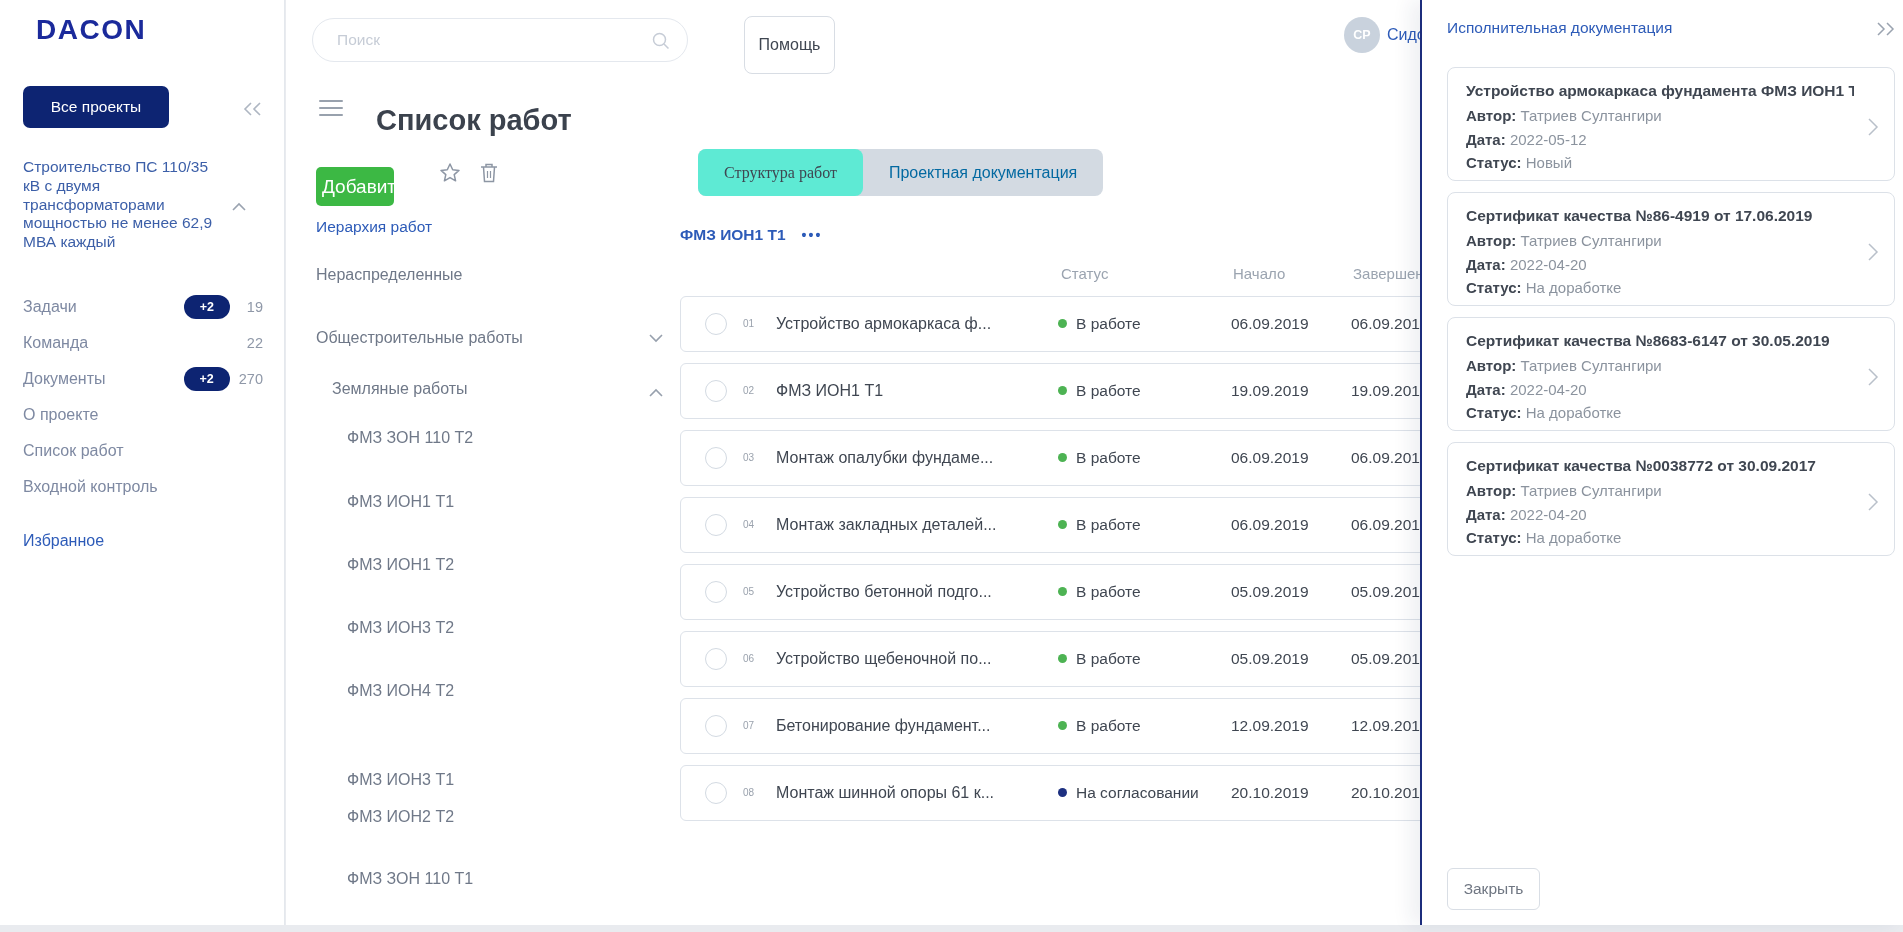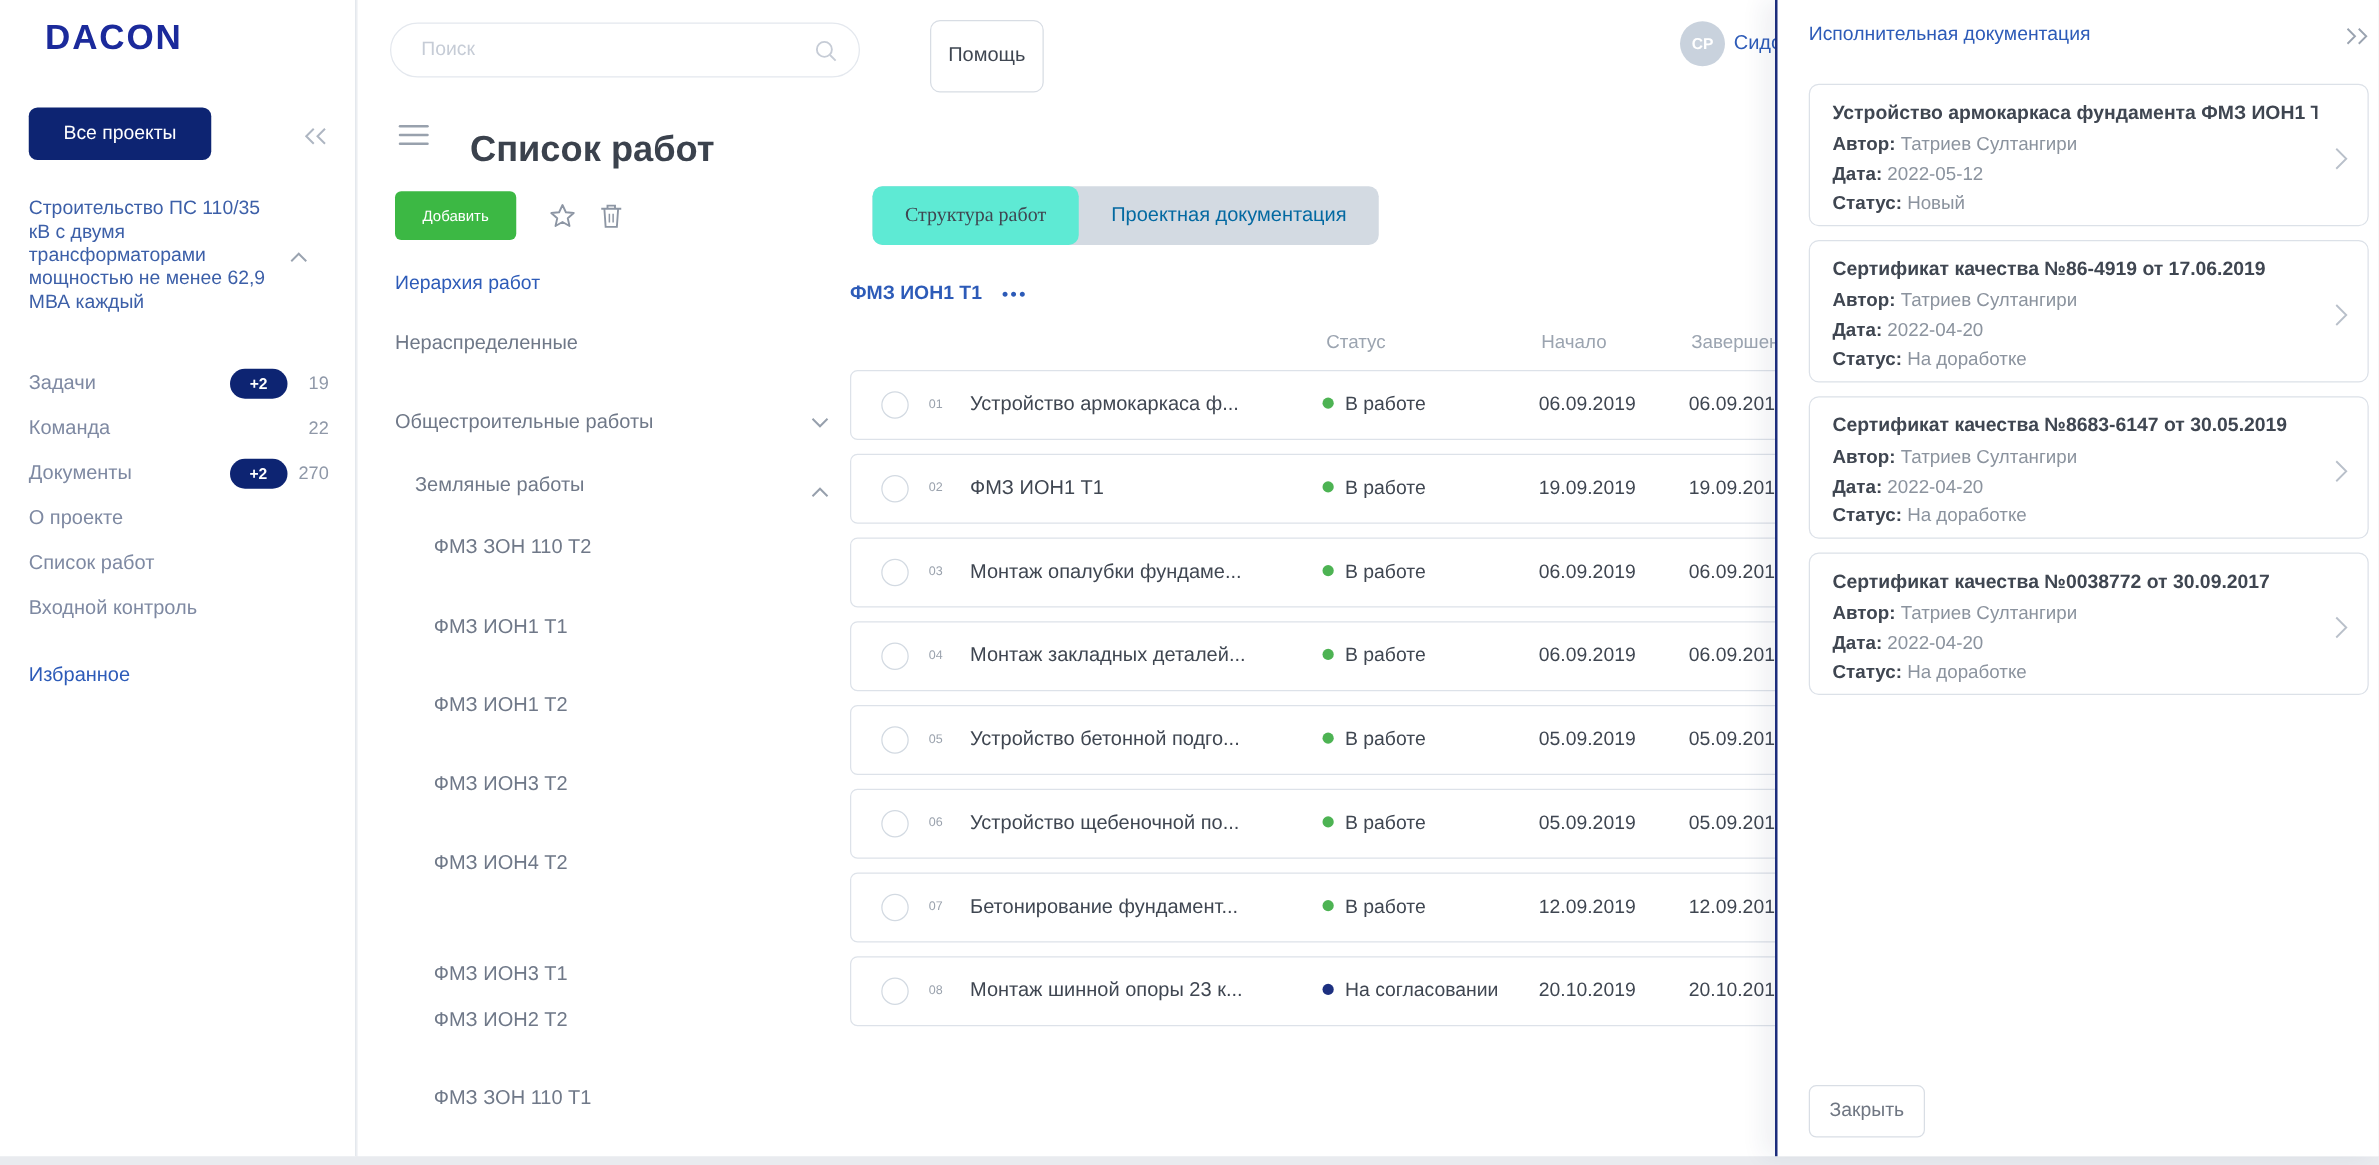--- a/index.html
+++ b/index.html
@@ -32,22 +32,22 @@
   .help-btn{position:absolute;left:436px;top:16px;width:91px;height:58px;background:#fff;border:1px solid #d8dde4;
     border-radius:8px;font-size:16px;font-family:inherit;color:#3f4651;cursor:pointer;margin-left:22px;}
   .avatar{position:absolute;left:1058px;top:17px;width:36px;height:36px;border-radius:50%;background:#c9d2dd;color:#fff;
     font-size:12.5px;font-weight:700;display:flex;align-items:center;justify-content:center;}
   .user-name{position:absolute;left:1101px;top:26px;font-size:16px;color:#2d5bb8;white-space:nowrap;cursor:pointer;}
 
   .hamburger{position:absolute;left:33px;top:100px;width:24px;height:16px;display:flex;flex-direction:column;justify-content:space-between;cursor:pointer;}
   .hamburger i{display:block;height:2px;background:#98a1ad;border-radius:1px;}
   .page-title{position:absolute;left:90px;top:85px;font-size:29px;font-weight:700;color:#3b424d;}
 
-  .add-btn{position:absolute;left:30px;top:153px;width:97px;height:39px;background:#3cb844;border:none;border-radius:5px;
-    color:#fff;font-size:12px;font-family:inherit;cursor:pointer;}
+  .add-btn{position:absolute;left:30px;top:167px;width:78px;height:39px;background:#3cb844;border:none;border-radius:5px;
+    color:#fff;font-size:19px;font-family:inherit;cursor:pointer;}
   .star-ic{position:absolute;left:152px;top:161px;color:#8d96a4;cursor:pointer;}
   .trash-ic{position:absolute;left:192px;top:161px;color:#8d96a4;cursor:pointer;}
 
   .tabs{position:absolute;left:412px;top:149px;height:47px;display:flex;background:#d3dae2;border-radius:8px;}
   .tab{display:flex;align-items:center;padding:0 26px;font-size:16px;color:#0369a1;border-radius:8px;cursor:pointer;white-space:nowrap;}
   .tab.active{background:#5eead4;color:#3f4651;font-family:Liberation Serif, serif;}
 
   .hier-title{position:absolute;left:30px;top:218px;font-size:15.5px;color:#2d5bb8;}
   .tree-item{position:absolute;height:22px;display:flex;align-items:center;cursor:pointer;}
   .tree-label{font-size:16px;color:#6f7888;white-space:nowrap;}
@@ -299,21 +299,21 @@
     <span class="row-circle"></span>
     <span class="row-num">07</span>
     <span class="row-title">Бетонирование фундамент...</span>
     <span class="row-status"><i class="dot" style="background: rgb(77, 179, 83);"></i><span class="st">В работе</span></span>
     <span class="row-date d1">12.09.2019</span>
     <span class="row-date d2">12.09.2019</span>
   </div>
         <div class="work-row">
     <span class="row-circle"></span>
     <span class="row-num">08</span>
-    <span class="row-title">Монтаж шинной опоры 23 к...</span>
+    <span class="row-title">Монтаж шинной опоры 61 к...</span>
     <span class="row-status"><i class="dot" style="background: rgb(29, 48, 128);"></i><span class="st">На согласовании</span></span>
     <span class="row-date d1">20.10.2019</span>
     <span class="row-date d2">20.10.2019</span>
   </div>
       </div>
   </main>
 
   <aside class="panel">
     <div class="panel-title">Исполнительная документация</div>
     <span class="panel-collapse">

